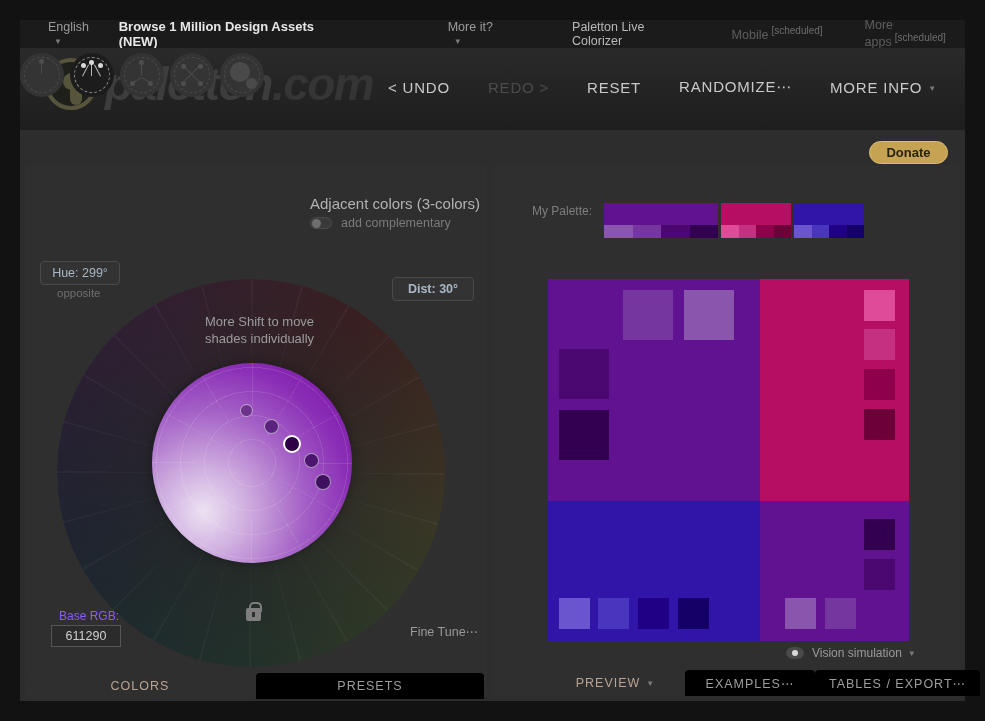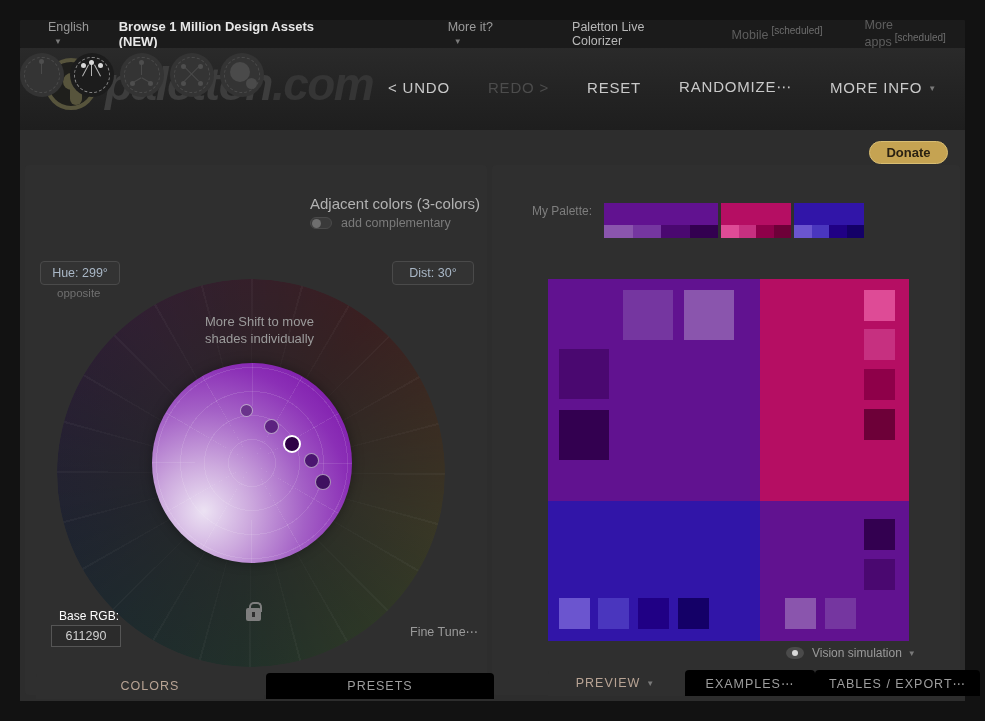--- a/index.html
+++ b/index.html
@@ -75,21 +75,21 @@
       font-size:12.5px; color:#7b7b7b; }
   .toggle { width:22px;height:12px;border-radius:6px;background:#3a3a3a;position:relative;
       margin-right:9px; border:1px solid #4a4a4a; cursor:pointer;}
   .toggle:after{content:"";position:absolute;left:1px;top:1px;width:9px;height:9px;
       border-radius:50%;background:#6e6e6e;}
 
   .pill { position:absolute; height:24px; border:1px solid #4a4a4a; border-radius:4px;
       background:#333; font-size:12.5px; color:#a9b7c6; display:flex;
       align-items:center; justify-content:center; cursor:pointer; }
   #huePill { left:40px; top:261px; width:80px; }
-  #distPill { left:392px; top:261px; width:82px; }
+  #distPill { left:392px; top:277px; width:82px;font-weight:bold; }
   .opposite { position:absolute; left:57px; top:287px; font-size:11.5px; color:#707070; }
 
   
   .cwheel { position:absolute; left:57px; top:279px; width:388px; height:388px;
      border-radius:50%; overflow:hidden; }
   .cwheel .hues {
      position:absolute; inset:0; border-radius:50%;
      background:
       conic-gradient(from 0deg,
         #6b2b4a, #7a2a2f, #6e4326, #5e5a26, #3e5e2c, #27543f,
@@ -117,27 +117,27 @@
   .handle { position:absolute; border-radius:50%; border:1.6px solid rgba(255,255,255,.55); }
   .handle.main { border-color:#fff; border-width:2px; }
 
   .lock { position:absolute; left:246px; top:608px; width:15px; height:13px;
       background:#7e7e7e; border-radius:2px; }
   .lock:before { content:""; position:absolute; left:3px; top:-6px; width:9px; height:8px;
       border:2px solid #7e7e7e; border-bottom:none; border-radius:5px 5px 0 0; }
   .lock:after { content:""; position:absolute; left:6px; top:4px; width:3px; height:5px;
       background:#2f2f2f;}
 
-  .baselbl { position:absolute; left:59px; top:609px; font-size:12px; color:#ffffff; }
+  .baselbl { position:absolute; left:59px; top:609px; font-size:12px; color:#8b5cf6; }
   .basebox { position:absolute; left:51px; top:625px; width:70px; height:22px;
       border:1px solid #555; background:#2b2b2b; color:#cfcfcf; font-size:12.5px;
       display:flex; align-items:center; justify-content:center; }
   .finetune { position:absolute; left:410px; top:624px; font-size:12.5px; color:#9a9a9a; cursor:pointer; }
 
-  .ltabs { position:absolute; left:36px; top:673px; width:935px; height:26px; display:flex; }
+  .ltabs { position:absolute; left:26px; top:673px; width:935px; height:26px; display:flex; }
   .tab { height:26px; display:flex; align-items:center; justify-content:center;
       font-size:12.5px; letter-spacing:1px; color:#b09a8c; cursor:pointer;
       border-radius:4px 4px 0 0; }
   .tab.active { background:#2f2f2f; color:#b8a394; }
   .tab.inactive { background:#000000; color:#9d9d9d; }
 
   
   .rightpanel { position:absolute; left:472px; top:35px; width:468px; height:530px;
       background:#2f2f2f; border-radius:4px; }
   .donate-btn { position:absolute; left:869px; top:141px; width:79px; height:23px;

